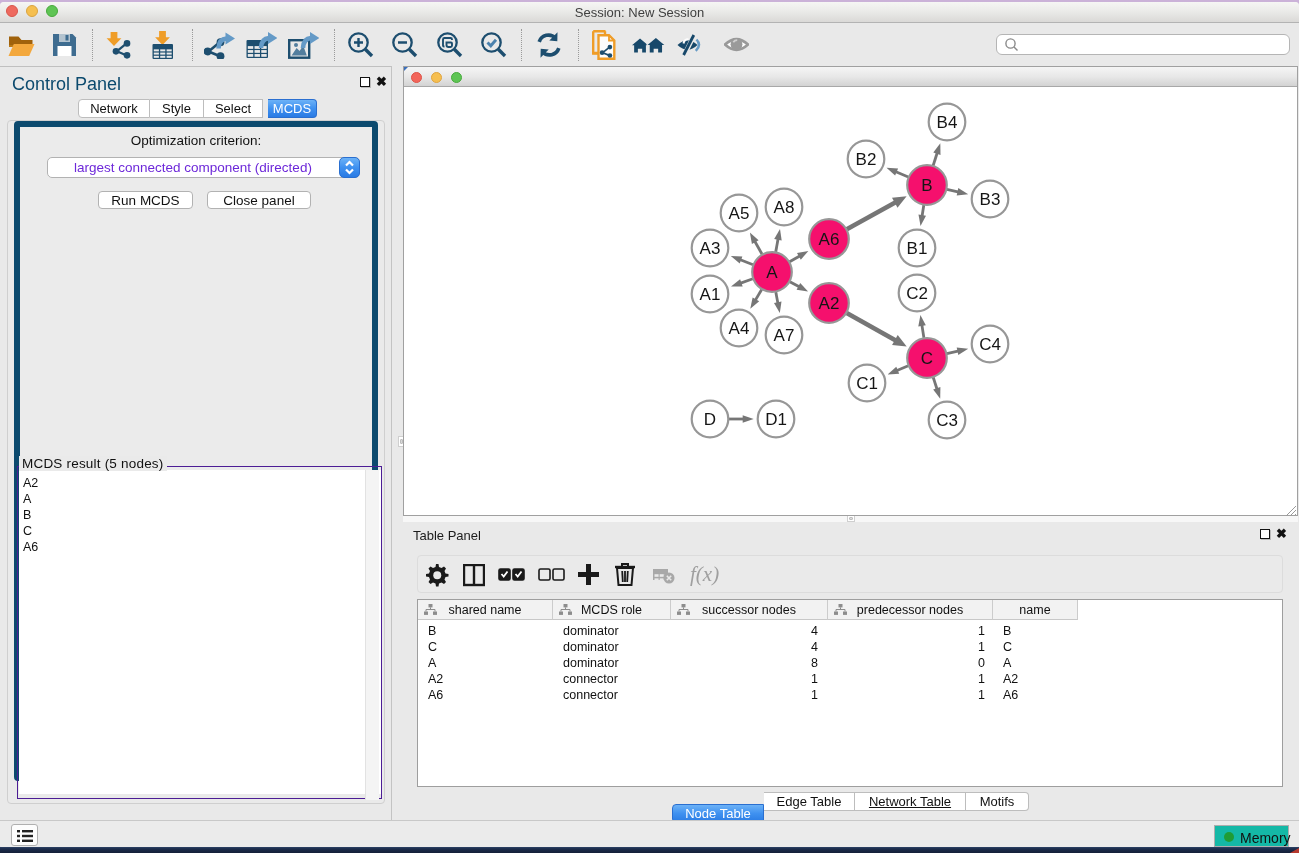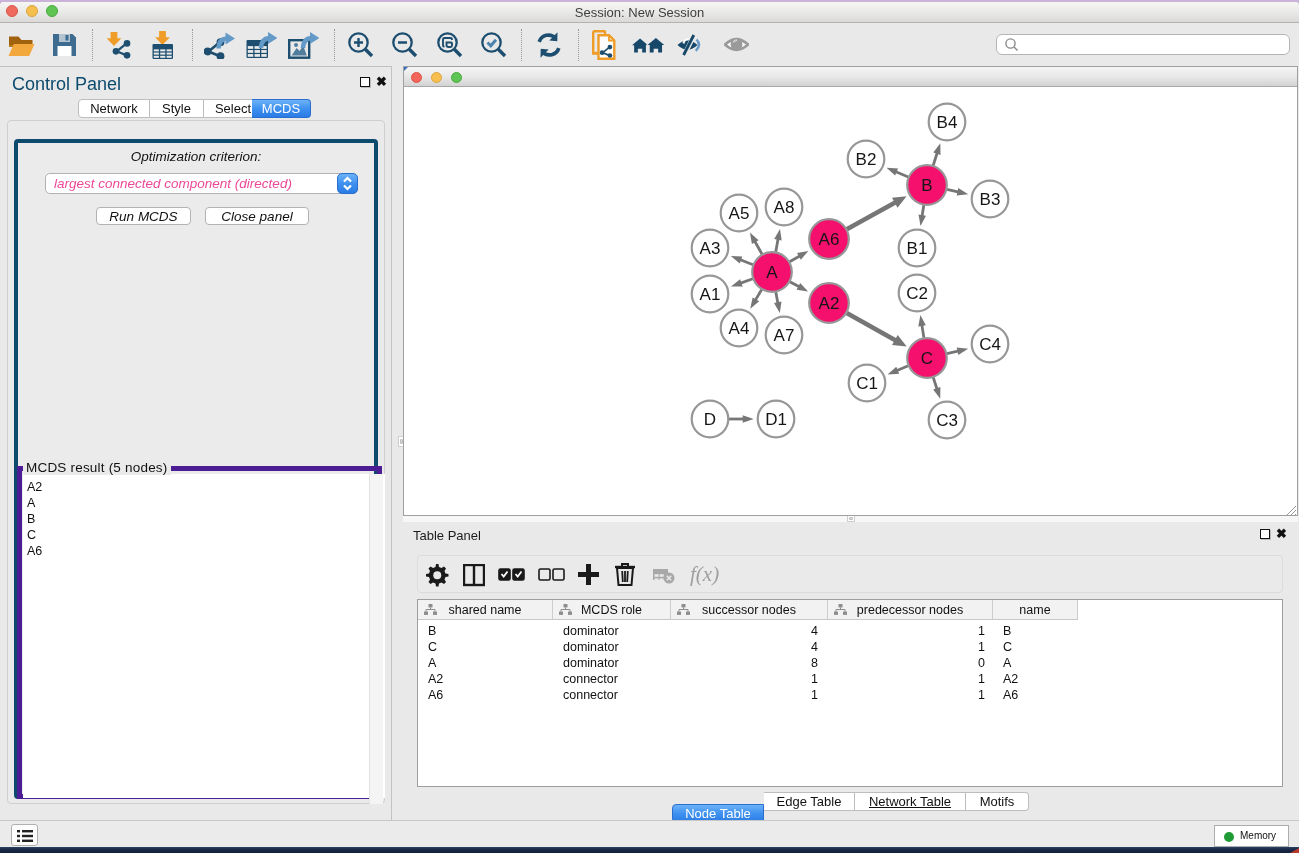--- a/index.html
+++ b/index.html
@@ -36,34 +36,34 @@
 .wbtn-sq { position:absolute; width:10px; height:10px; border:1.5px solid #111; background:#fff;
   box-shadow:1px 1px 0 #bbb; }
 .wbtn-x { position:absolute; font-size:13px; font-weight:bold; color:#111; line-height:10px; }
 #cptabs { position:absolute; left:78px; top:32px; height:20px; }
 .tab { position:absolute; top:0; height:19px; background:#fff; border:1px solid #bdbdbd;
   font-size:13px; color:#111; text-align:center; line-height:18px; }
 .tab.sel { background:linear-gradient(180deg,#6cb2f7 0%,#3f91f0 50%,#2a7be4 100%);
   color:#fff; border-color:#2a6fd0; }
 #cpbody { position:absolute; left:7px; top:53px; width:378px; height:684px;
   background:#eaeaea; border:1px solid #cfcfcf; border-radius:4px; }
-#cpinner { position:absolute; left:6px; top:18px; width:364px; height:660px;
-  background:#ebebeb; border:4px solid #0c4a6e; border-radius:4px;font-style:italic; }
+#cpinner { position:absolute; left:6px; top:0; width:364px; height:660px;
+  background:#ebebeb; border:6px solid #0c4a6e; border-radius:4px; }
 #optlabel { position:absolute; left:0; width:100%; top:6px; text-align:center;
   font-size:13.5px; color:#111; }
 #dropdown { position:absolute; left:27px; top:30px; width:313px; height:21px;
   background:#fff; border:1px solid #b2b2b2; border-radius:5px; font-size:13.5px;
-  line-height:20px; color:#ec4899; padding-left:8px; }
+  line-height:20px; color:#6d28d9; padding-left:26px; }
 #dropdown .spin { position:absolute; right:-1px; top:-1px; width:21px; height:21px;
   border-radius:5px; background:linear-gradient(180deg,#6cb2f7 0%,#3f91f0 50%,#2a7be4 100%);
   border:1px solid #2a6fd0; }
 .btn { position:absolute; height:18px; background:#fff; border:1px solid #b2b2b2;
   border-radius:4px; font-size:13.5px; color:#111; text-align:center; line-height:17px; }
 #fieldset { position:absolute; left:9px; top:345px; width:365px; height:333px;
-  border:5px solid #4c1d95; }
+  border:1px solid #4c1d95; }
 #fieldset .legend { position:absolute; left:1px; top:-11px; background:#eaeaea;
   padding:0 3px; font-size:13.5px; letter-spacing:0.2px; color:#111; z-index:2; }
 #mcdslist { position:absolute; left:1px; top:3px; width:362px; height:324px; padding-top:5px;
   background:#fff; font-size:12.5px; color:#111; }
 #mcdslist .it { padding-left:4px; height:16px; line-height:16px; }
 #mcdslist .sb { position:absolute; right:2px; top:0; width:14px; height:330px;
   background:#f4f4f4; border-left:1px solid #e2e2e2; }
 
 #mdi { position:absolute; left:393px; top:64px; width:906px; height:754px; background:#e9e9e9; }
 
@@ -91,21 +91,21 @@
 .th .lbl { position:absolute; left:0; right:0; top:3px; text-align:center; }
 .trow { position:absolute; font-size:12.5px; color:#111; height:16px; line-height:16px; }
 
 #btabs { position:absolute; left:279px; top:269px; height:20px; }
 
 #statusbar { position:absolute; left:0; top:818px; width:1299px; height:28px;
   background:#ebebeb; border-top:1px solid #c8c8c8; }
 #listbtn { position:absolute; left:11px; top:3px; width:27px; height:22px;
   background:#fdfdfd; border:1px solid #b0b0b0; border-radius:3px; }
 #membtn { position:absolute; right:10px; top:4px; width:75px; height:22px;
-  background:#ffffff; border:1px solid #adadad; font-size:10px; color:#111; }
+  background:#14b8a6; border:1px solid #adadad; font-size:14px; color:#111; }
 #membtn .dot { position:absolute; left:9px; top:6px; width:10px; height:10px;
   border-radius:50%; background:#1f9c35; }
 #membtn .t { position:absolute; left:25px; top:4px; }
 </style>
 </head>
 <body>
 <div id="desktop">
 <div id="app">
   <div id="titlebar">
     <span class="tl r"></span>
@@ -251,21 +251,21 @@
         </div>
   </div>
   <div id="cpanel">
     <div class="ptitle" style="left:12px; top:7px; position:absolute;">Control Panel</div>
     <div class="wbtn-sq" style="left:360px; top:10px;"></div>
     <div class="wbtn-x" style="left:376px; top:10px;">✖</div>
     <div id="cptabs">
       <div class="tab" style="left:0; width:72px; border-radius:4px 0 0 4px;">Network</div>
       <div class="tab" style="left:72px; width:54px; border-left:none;">Style</div>
       <div class="tab" style="left:126px; width:59px; border-left:none;">Select</div>
-      <div class="tab sel" style="left:174px; width:59px; border-left:none; border-radius:0 4px 4px 0;">MCDS</div>
+      <div class="tab sel" style="left:190px; width:49px; border-left:none; border-radius:0 4px 4px 0;">MCDS</div>
     </div>
     <div id="cpbody">
       <div id="cpinner">
         <div id="optlabel">Optimization criterion:</div>
         <div id="dropdown">largest connected component (directed)
           <div class="spin"><svg width="19" height="19" viewBox="0 0 19 19" style="">
                   <path d="M6 7.5 L9.5 4 L13 7.5" fill="none" stroke="#fff" stroke-width="2.2"></path>
                   <path d="M6 11.5 L9.5 15 L13 11.5" fill="none" stroke="#fff" stroke-width="2.2"></path>
                 </svg></div>
         </div>

